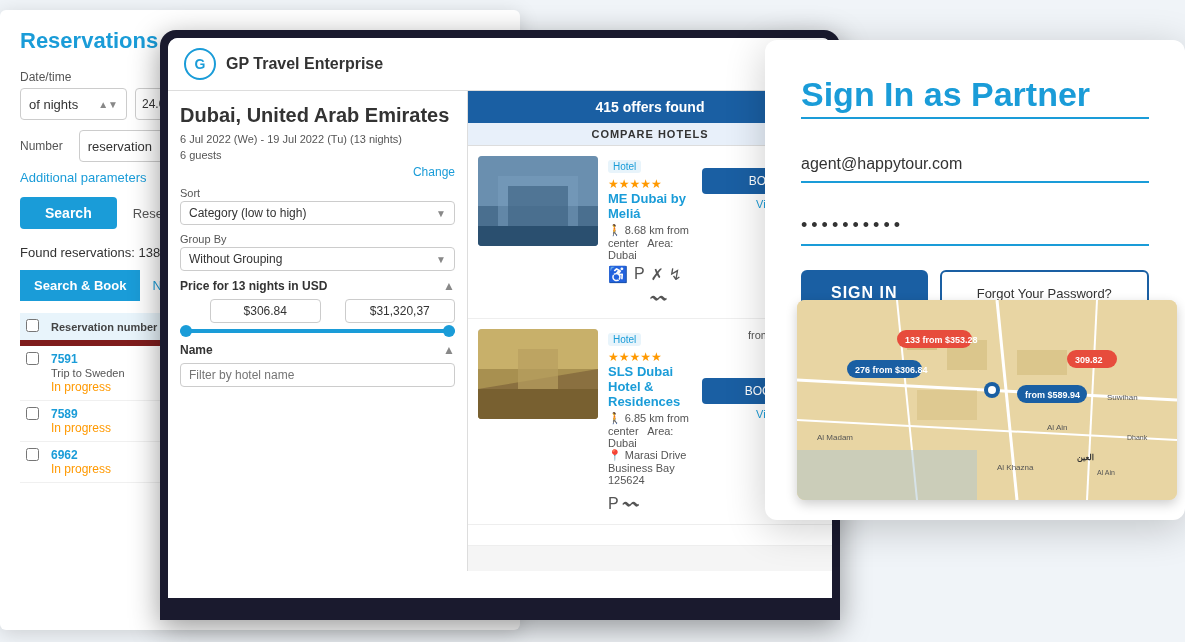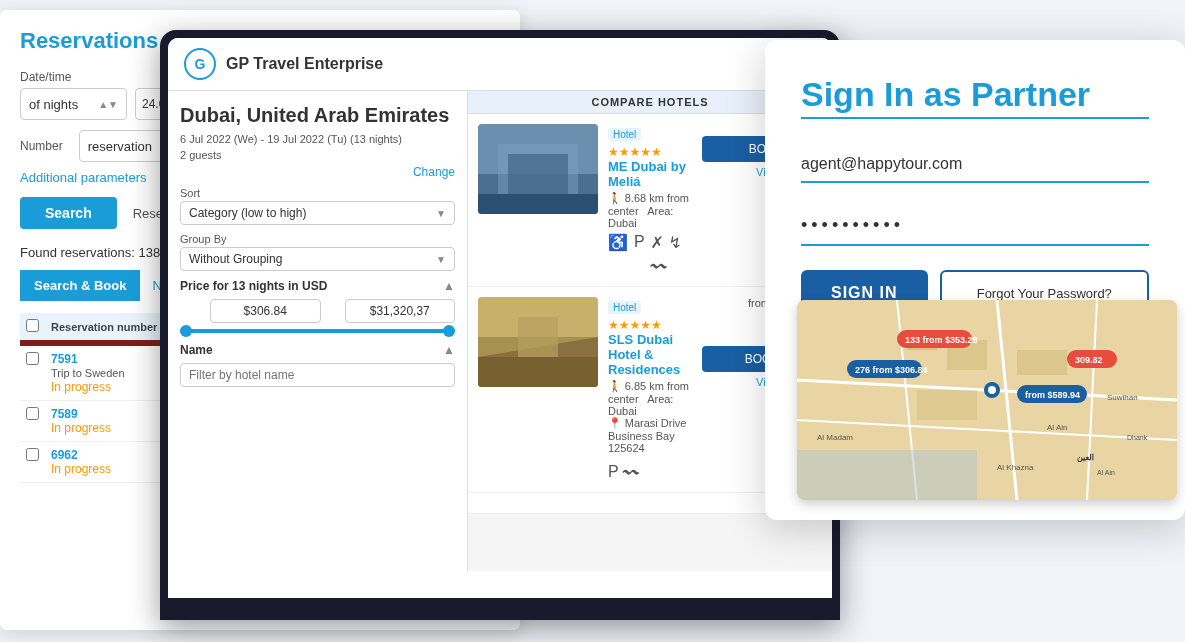--- a/index.html
+++ b/index.html
@@ -656,21 +656,21 @@
       </div>
       <span class="gp-title">GP Travel Enterprise</span>
     </div>
 
 
     <div class="gp-content">
 
       <div class="gp-sidebar">
         <div class="gp-city-title">Dubai, United Arab Emirates</div>
         <div class="gp-date-info">6 Jul 2022 (We) - 19 Jul 2022 (Tu) (13 nights)</div>
-        <div class="gp-date-info">2 guests</div>
+        <div class="gp-date-info">6 guests</div>
         <a class="gp-change-link">Change</a>
 
         <div class="gp-sort-label">Sort</div>
         <div class="gp-select">
           <span>Category (low to high)</span>
           <span class="chevron">▼</span>
         </div>
 
         <div class="gp-sort-label">Group By</div>
         <div class="gp-select">
@@ -692,20 +692,21 @@
         </div>
 
         <div class="name-filter-title">
           <span>Name</span>
           <span style="color:#888;font-size:12px;">▲</span>
         </div>
         <input class="name-filter-input" type="text" placeholder="Filter by hotel name" style="">
       </div>
 
       <div class="gp-hotels">
+        <div class="hotels-header">415 offers found</div>
         <div class="compare-bar">COMPARE HOTELS</div>
 
         <div class="hotel-card">
           <div class="hotel-img">
             <svg class="hotel-img-inner" viewBox="0 0 120 90" xmlns="http://www.w3.org/2000/svg">
               <rect width="120" height="90" fill="#6a8faf"></rect>
               <rect x="0" y="50" width="120" height="40" fill="#4a6f8f"></rect>
               <rect x="20" y="20" width="80" height="60" fill="#7a9fbf" opacity="0.5"></rect>
               <rect x="30" y="30" width="60" height="40" fill="#3a5f7f" opacity="0.6"></rect>
               <rect x="0" y="70" width="120" height="20" fill="#2a4f6f"></rect>

